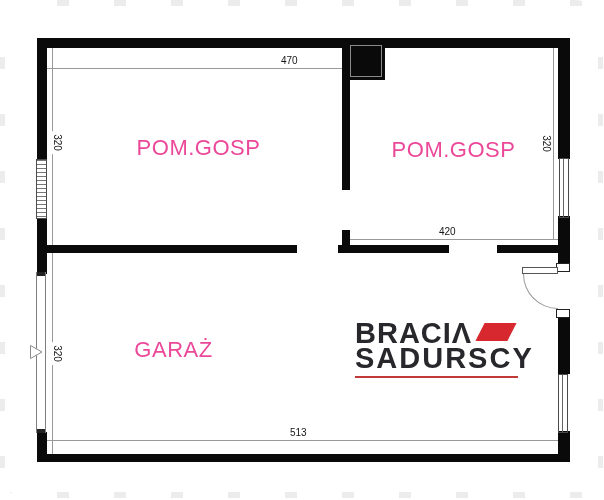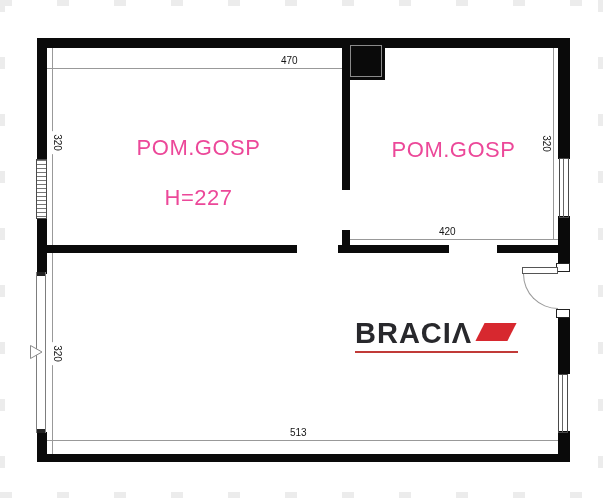--- a/index.html
+++ b/index.html
@@ -1,17 +1,17 @@
 <!DOCTYPE html>
 <html><head>
 <meta charset="utf-8">
 <style>
   html,body{margin:0;padding:0;background:#fff;}
   .plan{position:relative;width:604px;height:500px;background:#ffffff;overflow:hidden;
-        font-family:"Liberation Sans", sans-serif;}
+        font-family:"Liberation Sans", sans-serif;border-radius:30px;}
   
   .edge-h{position:absolute;left:0;width:604px;height:6px;z-index:0;
           background:repeating-linear-gradient(90deg,#ececec 0 12px,transparent 12px 57px);}
   .edge-v{position:absolute;top:0;height:500px;width:5px;z-index:0;
           background:repeating-linear-gradient(180deg,#ececec 0 12px,transparent 12px 57px);}
   
   .dimline{position:absolute;background:#999;z-index:1;}
   
   .wall{position:absolute;background:#0a0a0a;z-index:10;}
   .chimney{position:absolute;left:347px;top:42px;width:38px;height:38px;background:#0a0a0a;z-index:11;}
@@ -99,25 +99,26 @@
   <div class="arc" style="left:523px;top:274px;width:34px;height:34px;"></div>
 
   <div class="dim" style="left:278px;top:55px;">470</div>
   <div class="dim dim-rot" style="left:46px;top:137px;">320</div>
   <div class="dim dim-rot" style="left:535px;top:138px;">320</div>
   <div class="dim" style="left:436px;top:226px;">420</div>
   <div class="dim dim-rot" style="left:46px;top:348px;">320</div>
   <div class="dim" style="left:287px;top:427px;">513</div>
 
   <div class="room-label" style="left:116px;top:134px;">POM.GOSP</div>
-  <div class="room-label" style="left:116px;top:184px;">H=227</div>
   <div class="room-label" style="left:371px;top:136px;">POM.GOSP</div>
+  <div class="room-label" style="left:91px;top:336px;">GARAŻ</div>
 
 
   <div class="logo">
     <div class="logo-row1">
       <span class="logo-line1">BRACIΛ</span>
       <span class="logo-flag"></span>
     </div>
+    <div class="logo-line2">SADURSCY</div>
     <div class="logo-rule"></div>
   </div>
 
 </div>
 
 </body></html>

